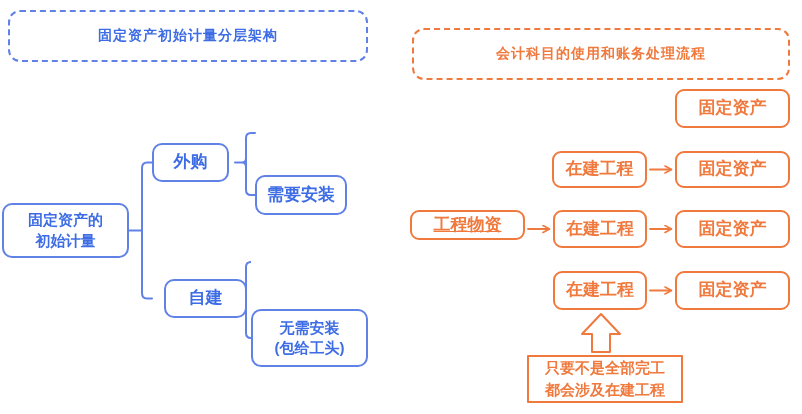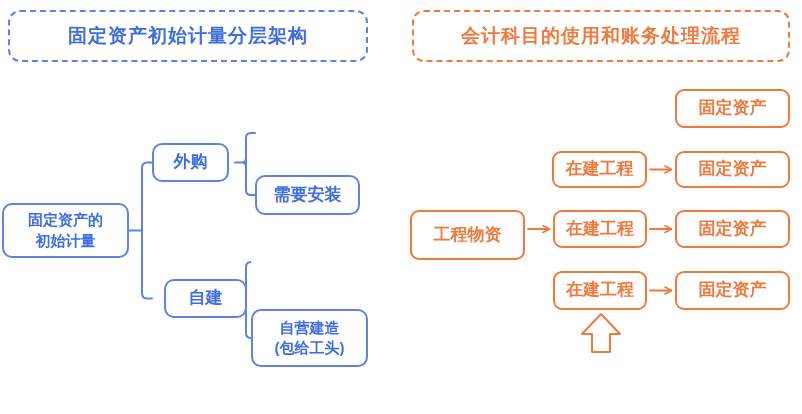--- a/index.html
+++ b/index.html
@@ -10,21 +10,21 @@
     font-family:"Liberation Sans","DejaVu Sans",sans-serif;
     overflow:hidden;
   }
   svg.layer{position:absolute;left:0;top:0;width:802px;height:414px;pointer-events:none;}
 
   .title-box{
     position:absolute;
     border:2px dashed var(--blue-border);
     border-radius:12px;
     display:flex;align-items:center;justify-content:center;
-    font-weight:bold;font-size:19px;
+    font-weight:bold;font-size:14px;
     color:var(--blue-text);
     box-sizing:border-box;
     letter-spacing:1px;
   }
   .title-box.orange{border-color:var(--orange);color:var(--orange);}
 
   .node{
     position:absolute;
     border:2px solid var(--blue-border);
     border-radius:10px;
@@ -96,34 +96,36 @@
   <div class="title-box" style="left:8px;top:10px;width:360px;height:52px;">固定资产初始计量分层架构</div>
 
   <div class="node multiline small-text" style="left:2px;top:203px;width:127px;height:55px;">固定资产的
 初始计量</div>
 
   <div class="node" style="left:152px;top:143px;width:77px;height:39px;">外购</div>
 
   <div class="node" style="left:152px;top:279px;width:83px;height:39px;margin-left:12px;">自建</div>
 
 
-  <div class="node" style="left:255px;top:175px;width:105px;height:40px;">需要安装</div>
+  <div class="node" style="left:255px;top:175px;width:92px;height:40px;">需要安装</div>
 
 
-  <div class="node multiline small-text" style="left:251px;top:309px;width:117px;height:58px;">自营建造
+  <div class="node multiline small-text" style="left:251px;top:309px;width:117px;height:58px;">无需安装
 (包给工头)</div>
 
-  <div class="title-box orange" style="left:412px;top:10px;width:378px;height:52px;">会计科目的使用和账务处理流程</div>
+  <div class="title-box orange" style="left:412px;top:28px;width:378px;height:52px;">会计科目的使用和账务处理流程</div>
 
   <div class="node orange" style="left:675px;top:89px;width:115px;height:39px;">固定资产</div>
 
   <div class="node orange" style="left:552px;top:151px;width:95px;height:37px;">在建工程</div>
   <div class="node orange" style="left:675px;top:151px;width:115px;height:37px;">固定资产</div>
 
-  <div class="node orange" style="left:410px;top:210px;width:115px;height:50px;">工程物资</div>
+  <div class="node orange" style="left:410px;top:210px;width:115px;height:30px;text-decoration:underline;">工程物资</div>
   <div class="node orange" style="left:553px;top:210px;width:94px;height:38px;">在建工程</div>
   <div class="node orange" style="left:675px;top:210px;width:115px;height:38px;">固定资产</div>
 
   <div class="node orange" style="left:553px;top:271px;width:94px;height:39px;">在建工程</div>
   <div class="node orange" style="left:675px;top:271px;width:115px;height:39px;">固定资产</div>
 
+  <div class="note-box multiline" style="left:527px;top:355px;width:156px;height:48px;">只要不是全部完工
+都会涉及在建工程</div>
 
 </div>
 
 </body></html>

